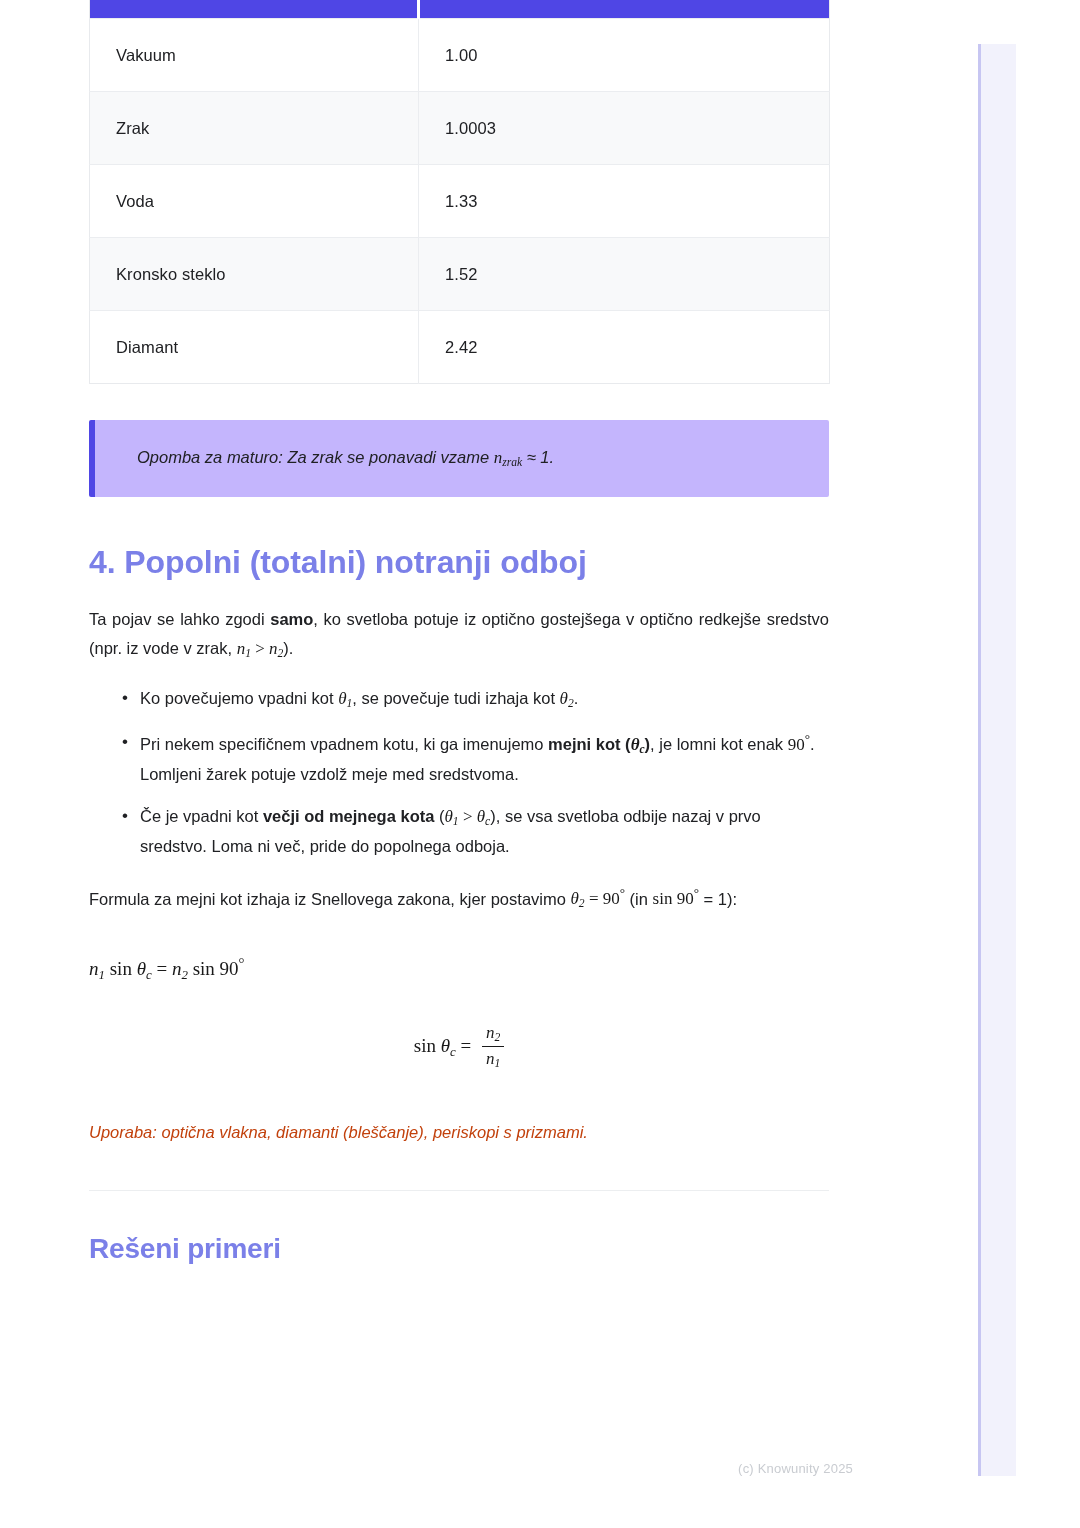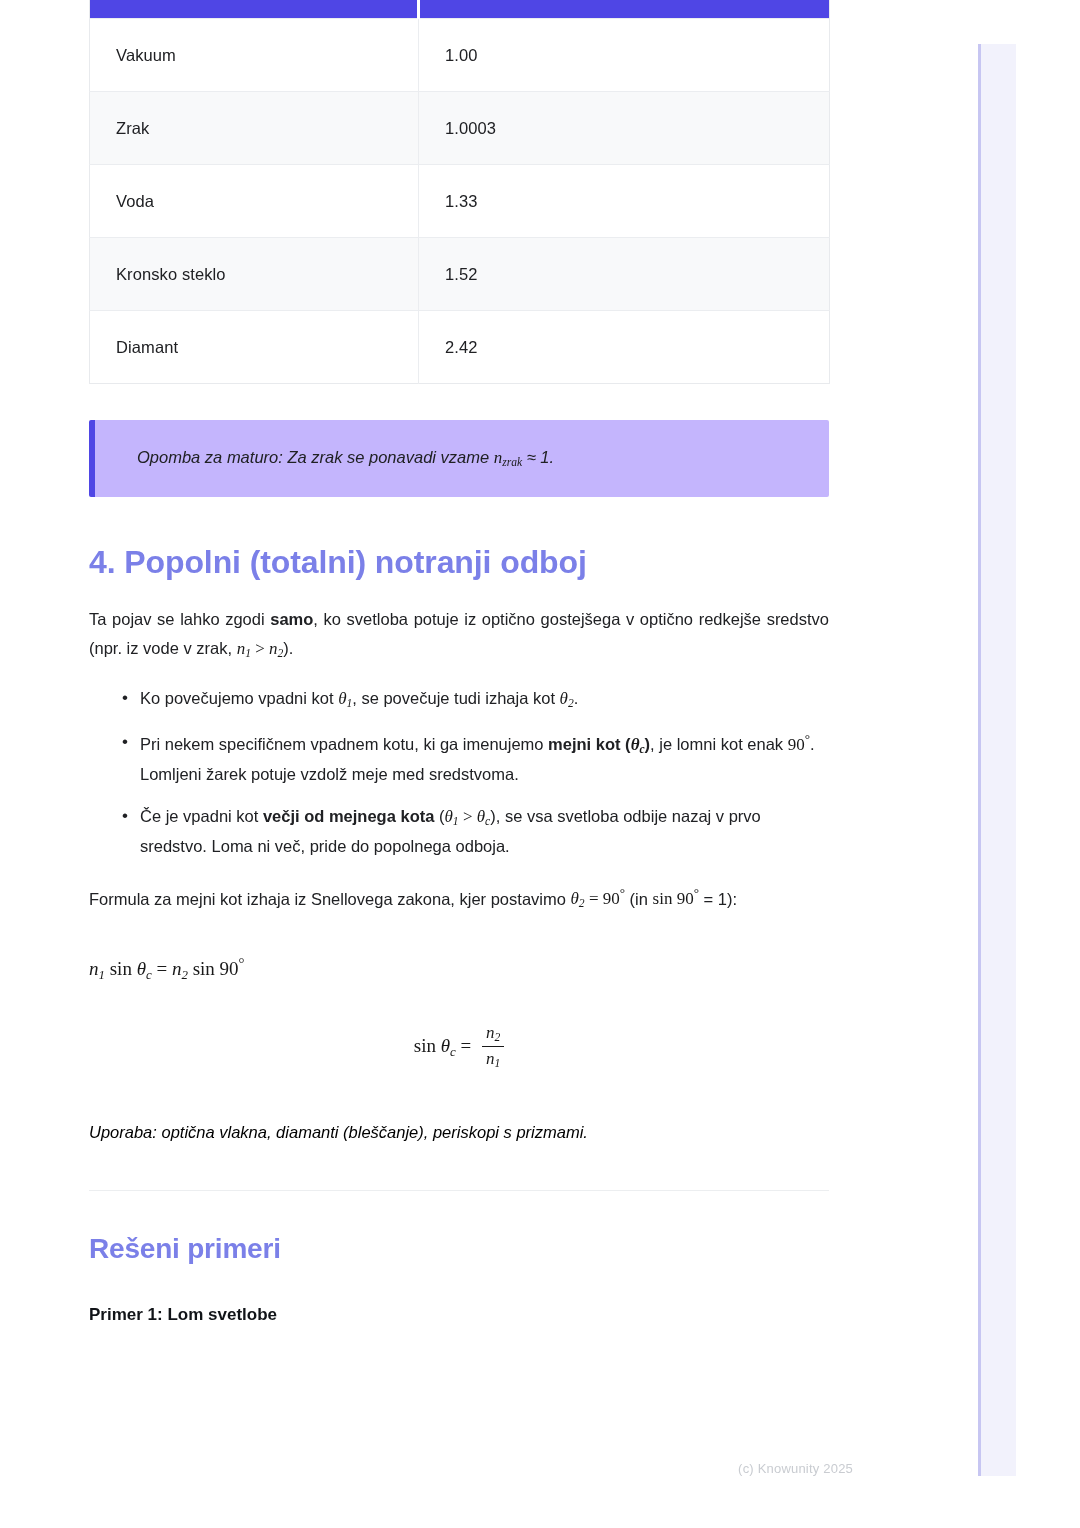--- a/index.html
+++ b/index.html
@@ -193,21 +193,21 @@
     border-bottom: 1.3px solid #1a1a1a;
   }
   .frac .den {
     display: block;
     padding: 2px 4px 0 4px;
   }
 
   p.usage {
     font-size: 16.5px;
     font-style: italic;
-    color: #000000;
+    color: #c2410c;
     margin: 48px 0 0 0;
     line-height: 1.6;
   }
 
   hr.rule {
     border: none;
     border-top: 1.5px solid #eceef0;
     margin: 45px 0 0 0;
     width: 740px;
   }
@@ -310,21 +310,20 @@
     <div class="eq-block"><span class="math" style="font-size:19px"><span>n</span><sub>1</sub><span class="up"> sin </span><span>θ</span><sub>c</sub><span class="up"> = </span><span>n</span><sub>2</sub><span class="up"> sin 90</span><span class="deg">°</span></span></div>
 
     <div class="eq-display"><span class="math" style="font-size:19px"><span class="up">sin </span><span>θ</span><sub>c</sub><span class="up"> = </span></span><span class="frac"><span class="num math"><span>n</span><sub>2</sub></span><span class="den math"><span>n</span><sub>1</sub></span></span></div>
 
     <p class="usage">Uporaba: optična vlakna, diamanti (bleščanje), periskopi s prizmami.</p>
 
     <hr class="rule">
 
     <h2 class="big-h">Rešeni primeri</h2>
 
-    <p class="subhead">Primer 1: Lom svetlobe</p>
 
   </div>
 
   <div class="watermark">(c) Knowunity 2025</div>
 </div>
 
 <div class="scroll-track"></div>
 <div class="scroll-thumb"></div>
 
 </body></html>

